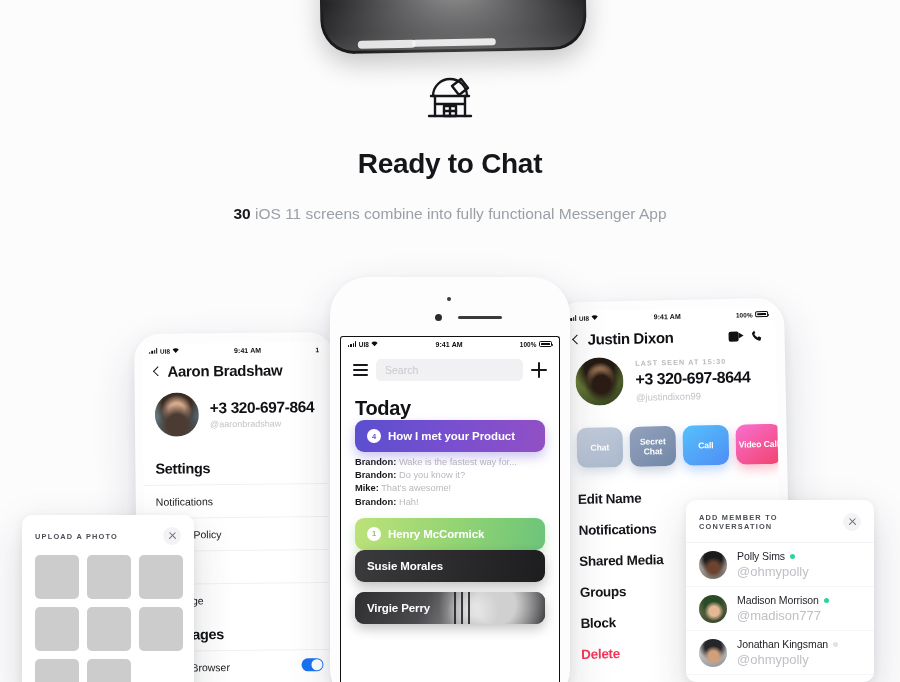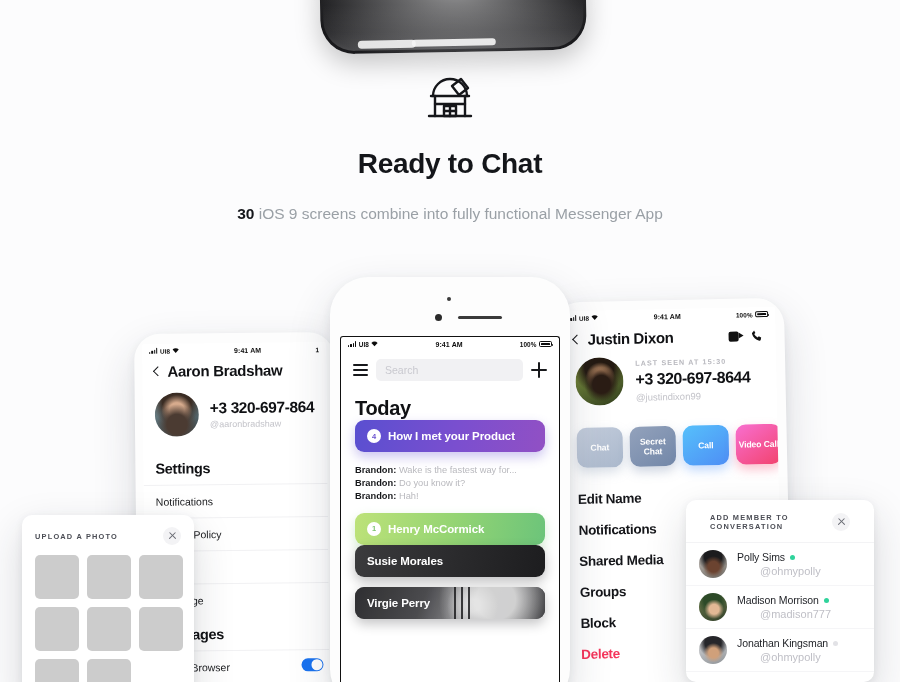--- a/index.html
+++ b/index.html
@@ -138,21 +138,21 @@
   .badge {
     width:14px; height:14px; border-radius:50%; background:#fff;
     display:flex; align-items:center; justify-content:center;
     font-size:7.5px; font-weight:700; color:#6a52cf; flex:0 0 auto;
   }
   .chat-pill.green .badge { color:#7cc46f; }
   .chat-pill span.lbl { position:relative; z-index:2; }
 
   .msgline { padding:0 14px; font-size:9.3px; line-height:13.2px; color:#b9b9be; white-space:nowrap; overflow:hidden;}
   .msgline b { color:#17181b; font-weight:700; }
-  .msgblock { padding:12px 0 9px; }
+  .msgblock { padding:4px 0 9px; }
   .msgblock.one { padding:9px 0 10px; }
 
   
   #phone-left { left:136px; top:333px; width:200px; height:380px; transform:rotate(-0.6deg); border-radius:26px; }
   #phone-left .screen { top:10px; bottom:0; left:8px; right:8px; border-radius:2px; }
 
   .l-nav { display:flex; align-items:center; gap:6px; padding:5px 12px 7px; }
   .chev { width:7px; height:7px; border-left:1.8px solid #141518; border-bottom:1.8px solid #141518; transform:rotate(45deg); flex:0 0 auto;}
   .l-nav .nm { font-size:15px; font-weight:700; color:#101114; letter-spacing:-0.3px; white-space:nowrap;}
 
@@ -221,27 +221,27 @@
     position:relative;
   }
   .xbtn::before,.xbtn::after{content:"";position:absolute;left:4.5px;top:8.3px;width:9px;height:1.4px;background:#6a6c74;border-radius:1px;}
   .xbtn::before{transform:rotate(45deg);} .xbtn::after{transform:rotate(-45deg);}
 
   .photo-grid { display:grid; grid-template-columns:repeat(3,44px); gap:8px; padding:0 13px; }
   .photo-grid .ph { width:44px; height:44px; border-radius:5px; overflow:hidden; position:relative; background:#ccc;}
 
   
   #card-member { left:686px; top:500px; width:188px; height:182px; }
-  #card-member .card-head { padding:13px 24px 11px; border-bottom:1px solid #f3f3f5; }
+  #card-member .card-head { padding:13px 13px 11px; border-bottom:1px solid #f3f3f5; }
   .member { display:flex; align-items:center; gap:10px; padding:7px 13px; border-bottom:1px solid #f5f5f7; }
   .member .avatar { width:28px; height:28px; }
   .m-name { font-size:10.5px; font-weight:400; color:#1d1f24; display:flex; align-items:center; gap:5px; letter-spacing:-0.1px;}
   .dot-on { width:5px; height:5px; border-radius:50%; background:#2fd39b; display:inline-block; }
   .dot-off { width:5px; height:5px; border-radius:50%; background:#e2e2e6; display:inline-block; }
-  .m-handle { font-size:11px; color:#bfbfc6; margin-top:2px;margin-left:23px; }
+  .m-handle { font-size:13px; color:#bfbfc6; margin-top:2px; }
 
   
   .f-av-aaron{background:
     radial-gradient(circle at 50% 72%, #4b3b32 0 26%, rgba(0,0,0,0) 52%),
     radial-gradient(circle at 50% 40%, #d7ab8d 0 22%, rgba(0,0,0,0) 45%),
     radial-gradient(circle at 50% 18%, #3a2c23 0 34%, rgba(0,0,0,0) 60%),
     linear-gradient(160deg,#8fa3a8 0%,#5d7076 46%,#39454a 100%);}
   .f-av-justin{background:
     radial-gradient(circle at 54% 56%, #2b1d15 0 24%, rgba(0,0,0,0) 46%),
     radial-gradient(circle at 52% 40%, #c18f68 0 18%, rgba(0,0,0,0) 38%),
@@ -312,21 +312,21 @@
         <path d="M13 26v20M43 26v20"></path>
         <path d="M7 46h42"></path>
         <path d="M13 34h30"></path>
         <rect x="22" y="36" width="12" height="10"></rect>
         <path d="M28 36v10M22 41h12"></path>
         <path d="M30 16l9-7 7 9-9 7z"></path>
       </g>
     </svg>
     <div class="hero-title">Ready to Chat</div>
     <div class="hero-sub">
-      <b>30</b><span> iOS 9 screens combine into fully functional Messenger App</span><br>
+      <b>30</b><span> iOS 11 screens combine into fully functional Messenger App</span><br>
     </div>
   </div>
 
   <div class="phone" id="phone-left">
     <div class="screen">
       <div class="statusbar">
         <div class="sb-left">
           <div class="bars">
               <i></i>
               <i></i>
@@ -468,20 +468,21 @@
 
       <div class="c-title">Today</div>
 
       <div class="chat-pill purple">
         <span class="badge">4</span>
         <span class="lbl">How I met your Product</span>
       </div>
       <div class="msgblock">
         <div class="msgline"><b>Brandon:</b> <span>Wake is the fastest way for...</span></div>
         <div class="msgline"><b>Brandon:</b> <span>Do you know it?</span></div>
+        <div class="msgline"><b>Mike:</b> <span>That's awesome!</span></div>
         <div class="msgline"><b>Brandon:</b> <span>Hah!</span></div>
       </div>
 
       <div class="chat-pill green">
         <span class="badge">1</span>
         <span class="lbl">Henry McCormick</span>
       </div>
 
       <div class="chat-pill dark">
         <span class="lbl">Susie Morales</span>

